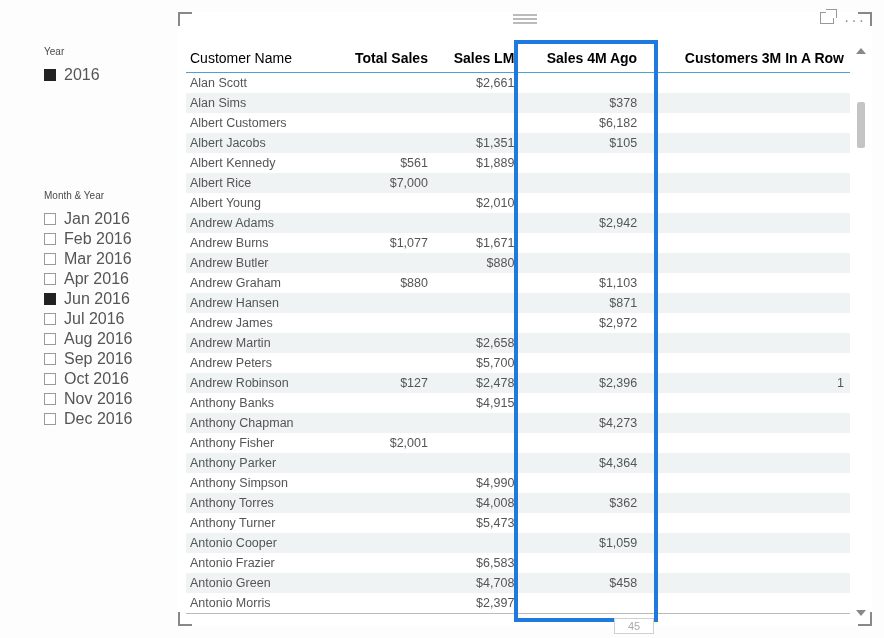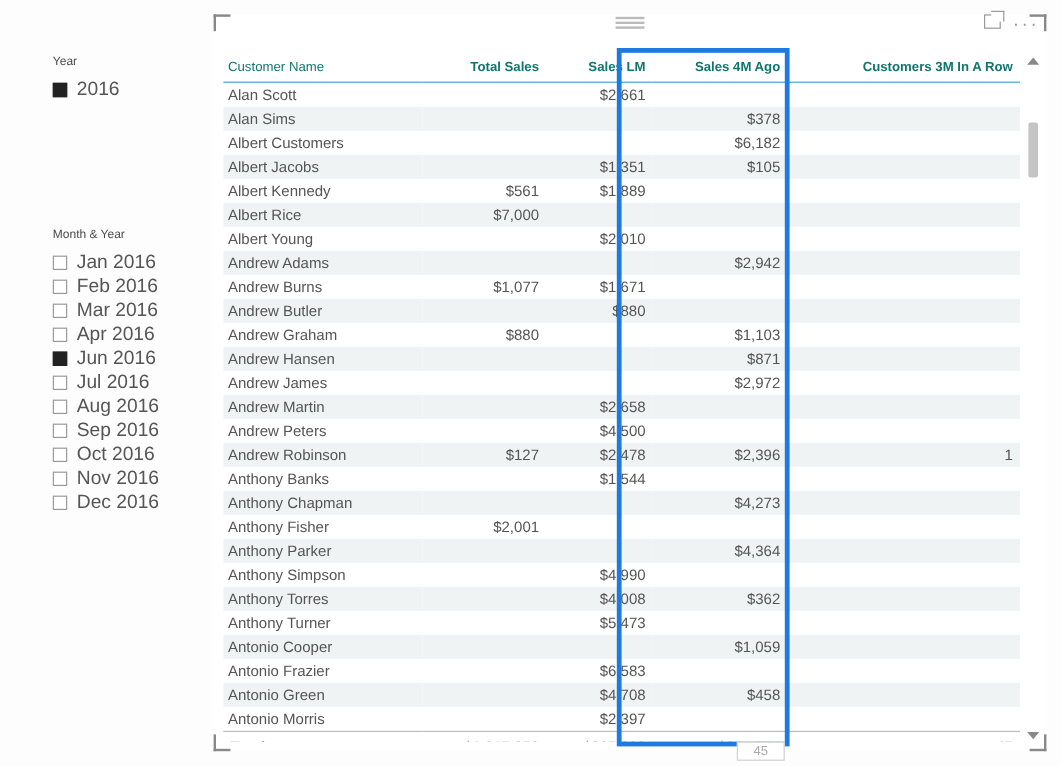--- a/index.html
+++ b/index.html
@@ -117,25 +117,25 @@
     overflow: hidden;
     font-size: 12.5px;
   }
   table {
     border-collapse: collapse;
     width: 100%;
   }
   thead th {
     text-align: left;
     font-weight: 400;
-    color: #0f766e;
+    color: #000000;
     padding: 6px 6px 6px 4px;
     border-bottom: 1px solid #4aa3d1;
     white-space: nowrap;
-    font-size: 11px;
+    font-size: 14px;
   }
   thead th.num { text-align: right; font-weight: bold; }
   tbody td {
     padding: 3px 6px 3px 4px;
     height: 19.3px;
     border: none;
     white-space: nowrap;
     color: #555;
   }
   tbody tr:nth-child(even) td {
@@ -398,35 +398,35 @@
             <tr>
               <td>Andrew Martin</td>
               <td class="num"></td>
               <td class="num">$2,658</td>
               <td class="num"></td>
               <td class="num"></td>
             </tr>
             <tr>
               <td>Andrew Peters</td>
               <td class="num"></td>
-              <td class="num">$4,500</td>
+              <td class="num">$5,700</td>
               <td class="num"></td>
               <td class="num"></td>
             </tr>
             <tr>
               <td>Andrew Robinson</td>
               <td class="num">$127</td>
               <td class="num">$2,478</td>
               <td class="num">$2,396</td>
               <td class="num">1</td>
             </tr>
             <tr>
               <td>Anthony Banks</td>
               <td class="num"></td>
-              <td class="num">$1,544</td>
+              <td class="num">$4,915</td>
               <td class="num"></td>
               <td class="num"></td>
             </tr>
             <tr>
               <td>Anthony Chapman</td>
               <td class="num"></td>
               <td class="num"></td>
               <td class="num">$4,273</td>
               <td class="num"></td>
             </tr>

